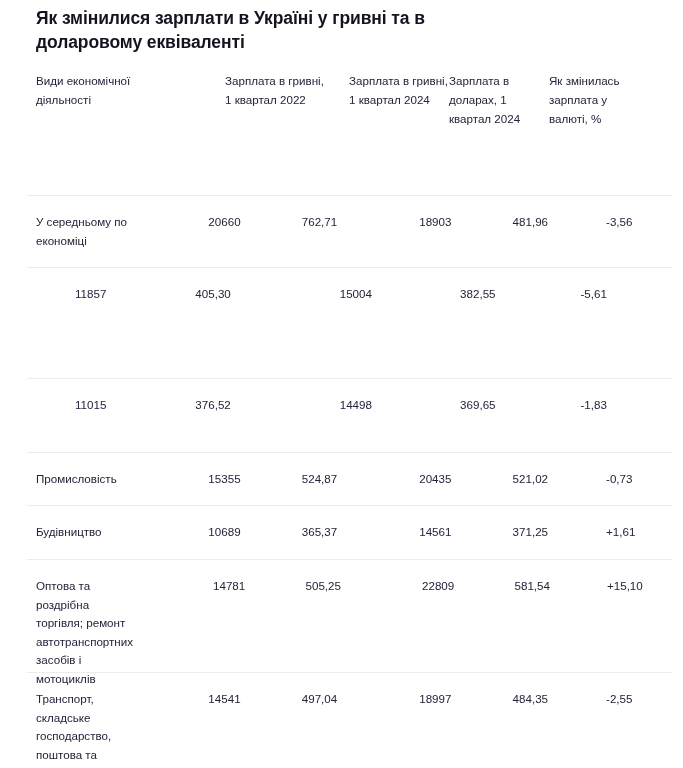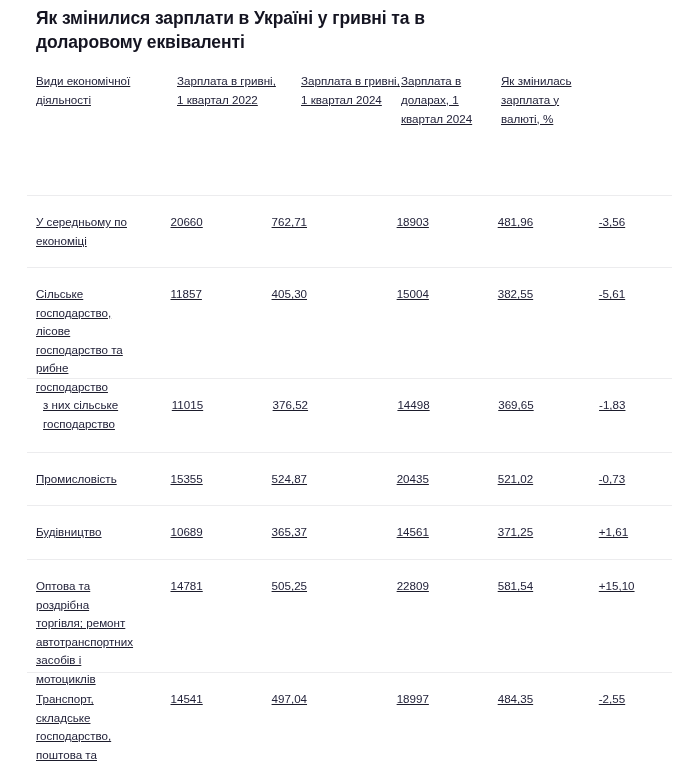--- a/index.html
+++ b/index.html
@@ -35,21 +35,20 @@
     letter-spacing: -0.1px;
     color: #141421;
   }
 
   
   .table {
     position: absolute;
     left: 27px;
     top: 62px;
     width: 645px;
-    text-decoration: underline;
   }
 
   .row {
     position: relative;
     display: flex;
     align-items: flex-start;
     box-sizing: border-box;
   }
 
   .row.bordered {
@@ -60,21 +59,21 @@
   .cell {
     box-sizing: border-box;
     font-size: 11.6px;
     line-height: 18.6px;
     color: #23233a;
     padding: 0;
     white-space: pre-line;
   }
 
   .c-name   { width: 150px; padding-left: 9px; padding-right: 8px; }
-  .c-v1     { width: 100px; }
+  .c-v1     { width: 100px; margin-left: 48px; }
   .c-v2     { width: 100px; }
   .c-v3     { width: 100px; margin-left: 24px; }
   .c-v4     { width: 100px; }
   .c-v5     { width:  95px; }
 
   
   .header-row {
     padding-top: 10px;
     padding-bottom: 0;
     height: 133px;
@@ -113,29 +112,27 @@
     <div id="table-body">
         <div class="row bordered body-row" style="height: 72px;">
           <div class="cell c-name">У середньому по економіці</div>
           <div class="cell c-v1">20660</div>
           <div class="cell c-v2">762,71</div>
           <div class="cell c-v3">18903</div>
           <div class="cell c-v4">481,96</div>
           <div class="cell c-v5">-3,56</div>
         </div>
         <div class="row bordered body-row" style="height: 111px;">
-          <div class="cell c-name">Сільське господарство, лісове господарство та рибне господарство</div>
           <div class="cell c-v1">11857</div>
           <div class="cell c-v2">405,30</div>
           <div class="cell c-v3">15004</div>
           <div class="cell c-v4">382,55</div>
           <div class="cell c-v5">-5,61</div>
         </div>
         <div class="row bordered body-row" style="height: 74px;">
-          <div class="cell c-name indent"> з них сільське господарство</div>
           <div class="cell c-v1">11015</div>
           <div class="cell c-v2">376,52</div>
           <div class="cell c-v3">14498</div>
           <div class="cell c-v4">369,65</div>
           <div class="cell c-v5">-1,83</div>
         </div>
         <div class="row bordered body-row" style="height: 53px;">
           <div class="cell c-name">Промисловість</div>
           <div class="cell c-v1">15355</div>
           <div class="cell c-v2">524,87</div>

